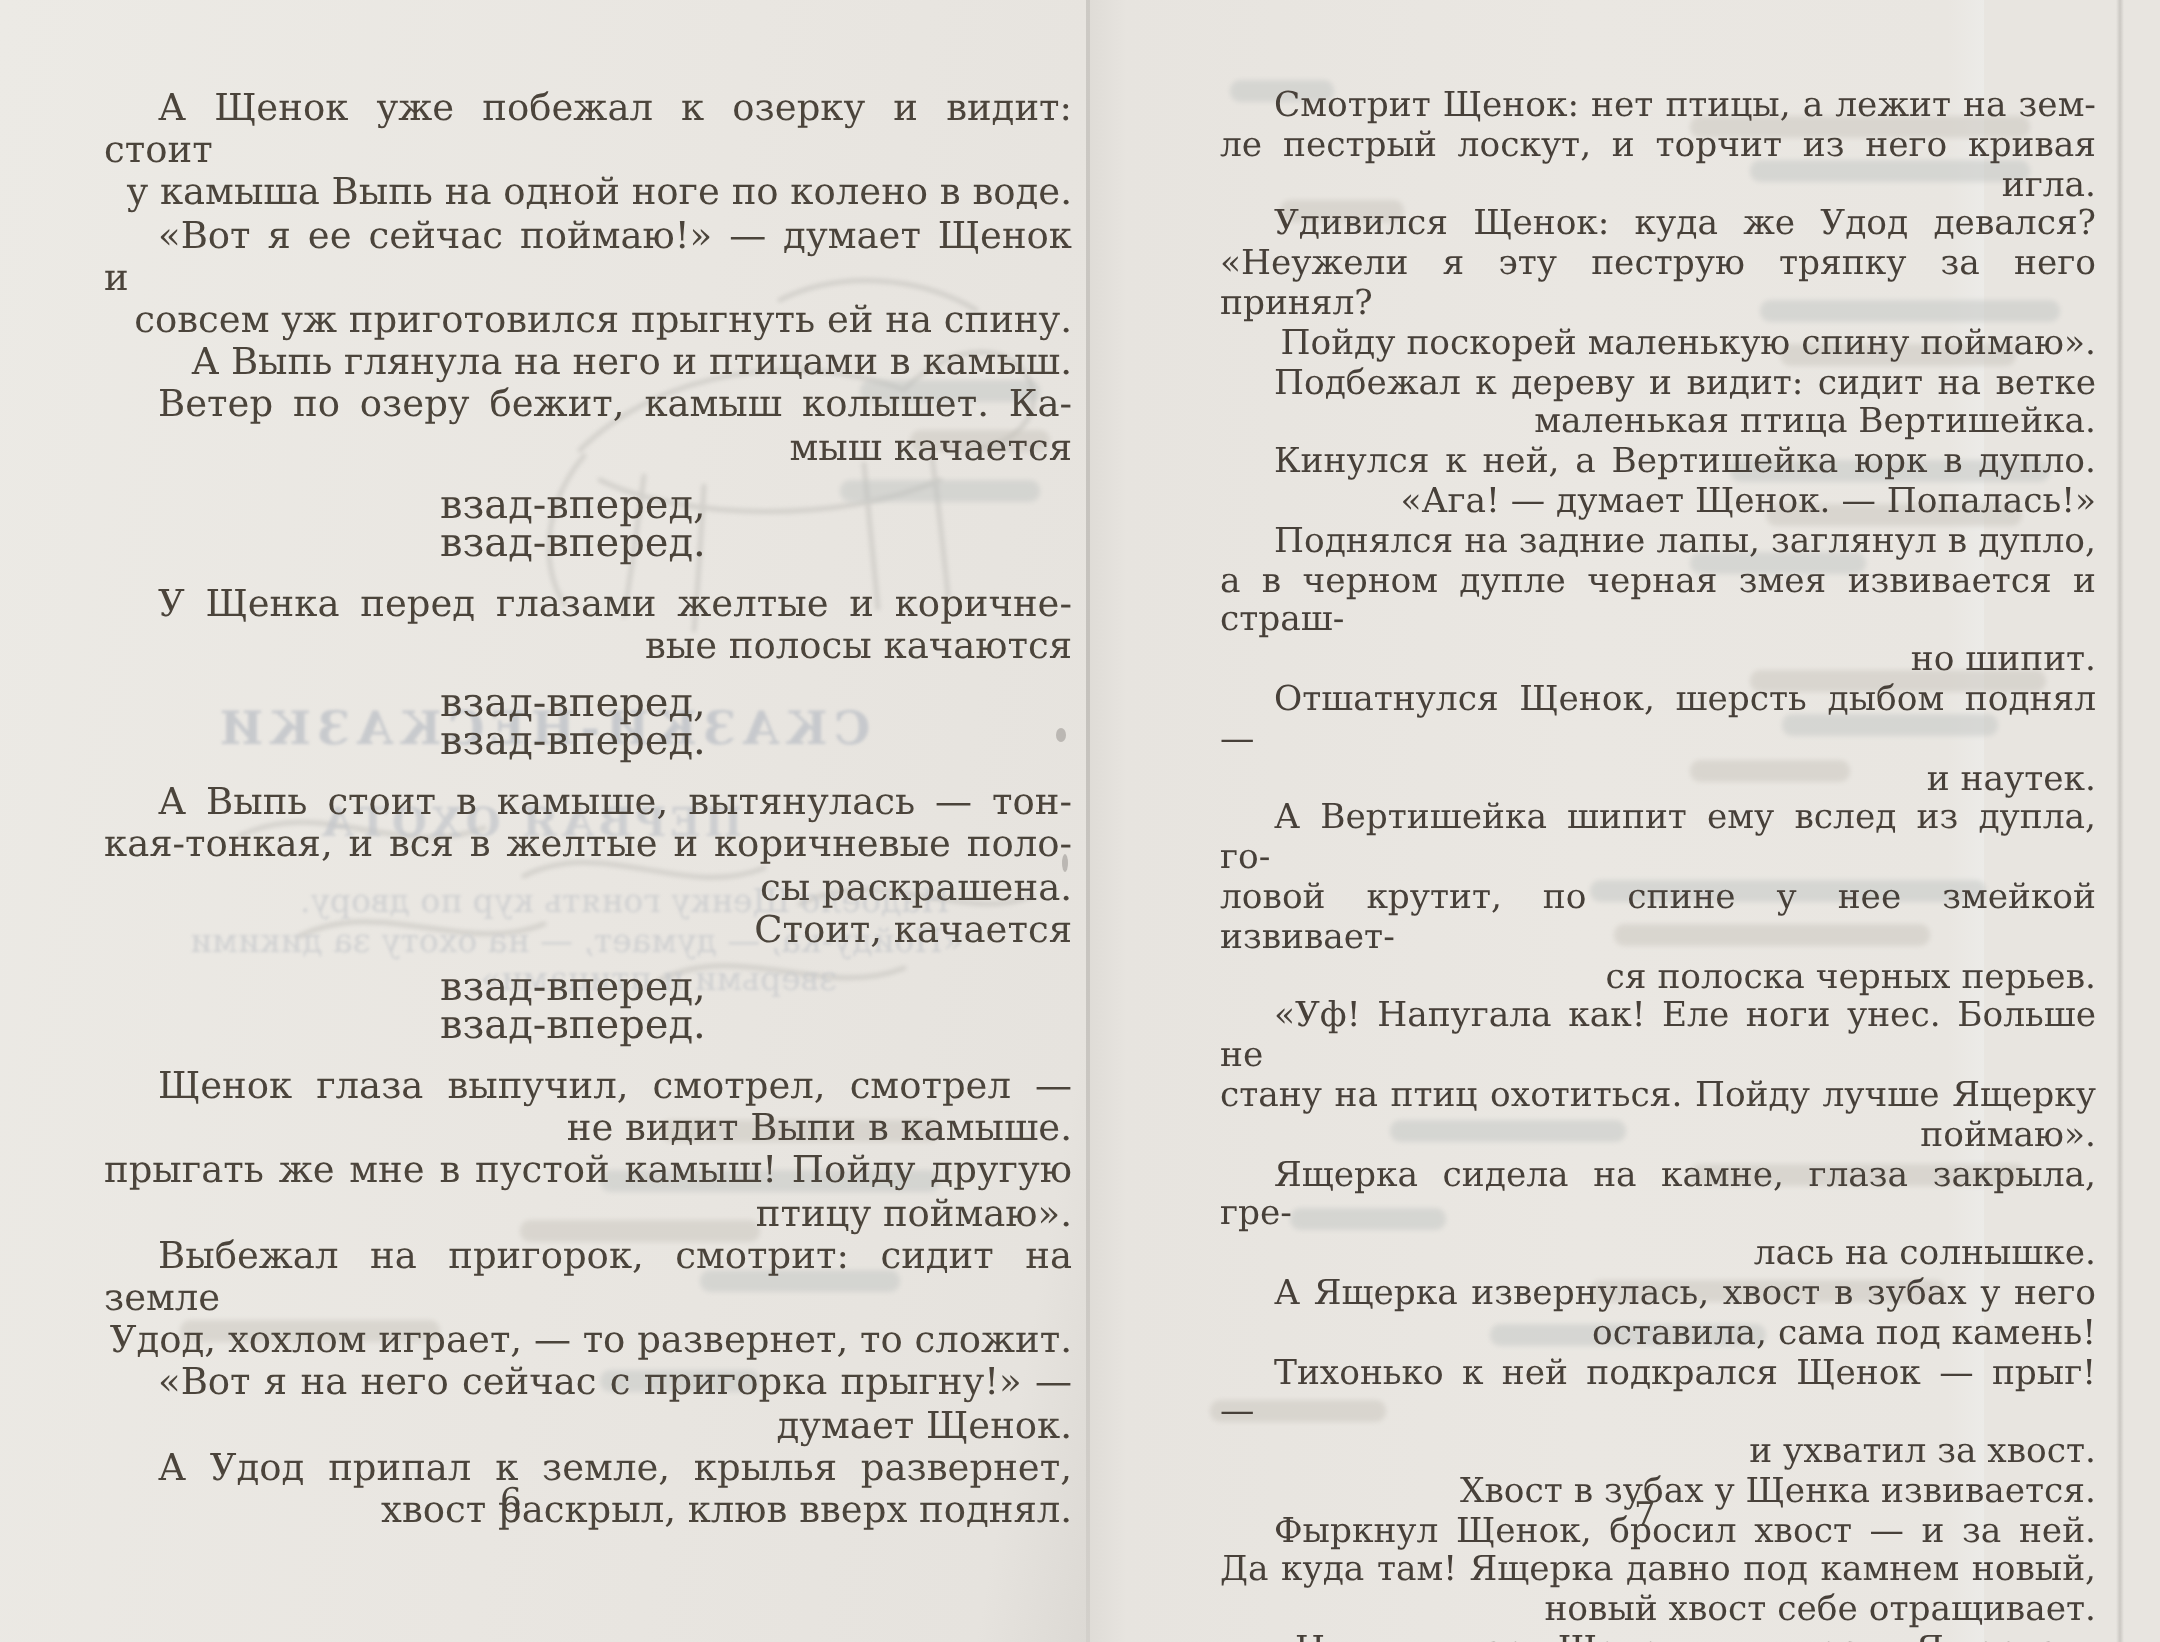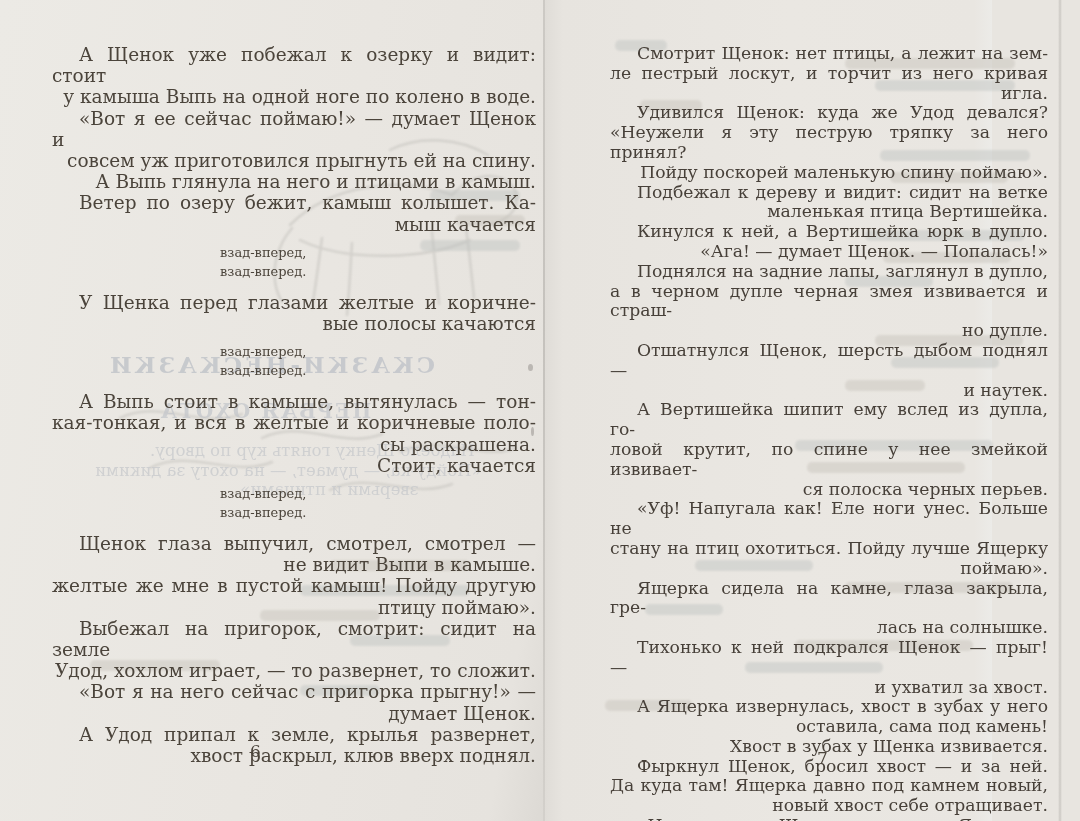--- a/index.html
+++ b/index.html
@@ -46,21 +46,21 @@
     font-size:17.2px;line-height:19.8px;
     color:#474039;
   }
   .para{margin:0;}
   .line{white-space:normal;}
   .line.jl{text-align:justify;text-align-last:justify;-moz-text-align-last:justify;text-justify:inter-word;}
   .line.last{text-align:right;}
   .line.indent{text-indent:27px;}
   .verse{
     margin:8px 0 11px 168px;
-    font-size:13px;line-height:19px;
+    font-size:20px;line-height:19px;
     text-align:left;
   }
   .page-number{
     position:absolute;color:#4b443b;font-size:17px;
   }
   .page-left .page-number{left:250px;top:741px;}
   .page-right .page-number{left:272px;top:748px;}
 
   
   .ghost-layer{position:absolute;inset:0;pointer-events:none;}
@@ -162,21 +162,21 @@
         </div>
         <div class="verse">
           <div class="line">взад-вперед,</div>
           <div class="line">взад-вперед.</div>
         </div>
         <div class="para">
           <div class="line jl indent">Щенок глаза выпучил, смотрел, смотрел —</div>
           <div class="line last">не видит Выпи в камыше.</div>
         </div>
         <div class="para">
-          <div class="line jl">желтые же мне в пустой камыш! Пойду другую</div>
+          <div class="line jl">прыгать же мне в пустой камыш! Пойду другую</div>
           <div class="line last">птицу поймаю».</div>
         </div>
         <div class="para">
           <div class="line jl indent">Выбежал на пригорок, смотрит: сидит на земле</div>
           <div class="line last">Удод, хохлом играет, — то развернет, то сложит.</div>
         </div>
         <div class="para">
           <div class="line jl indent">«Вот я на него сейчас с пригорка прыгну!» —</div>
           <div class="line last">думает Щенок.</div>
         </div>
@@ -233,47 +233,47 @@
         </div>
         <div class="para">
           <div class="line jl indent">Кинулся к ней, а Вертишейка юрк в дупло.</div>
         </div>
         <div class="para">
           <div class="line last indent">«Ага! — думает Щенок. — Попалась!»</div>
         </div>
         <div class="para">
           <div class="line jl indent">Поднялся на задние лапы, заглянул в дупло,</div>
           <div class="line jl">а в черном дупле черная змея извивается и страш-</div>
-          <div class="line last">но дупле.</div>
+          <div class="line last">но шипит.</div>
         </div>
         <div class="para">
           <div class="line jl indent">Отшатнулся Щенок, шерсть дыбом поднял —</div>
           <div class="line last">и наутек.</div>
         </div>
         <div class="para">
           <div class="line jl indent">А Вертишейка шипит ему вслед из дупла, го-</div>
           <div class="line jl">ловой крутит, по спине у нее змейкой извивает-</div>
           <div class="line last">ся полоска черных перьев.</div>
         </div>
         <div class="para">
           <div class="line jl indent">«Уф! Напугала как! Еле ноги унес. Больше не</div>
           <div class="line jl">стану на птиц охотиться. Пойду лучше Ящерку</div>
           <div class="line last">поймаю».</div>
         </div>
         <div class="para">
           <div class="line jl indent">Ящерка сидела на камне, глаза закрыла, гре-</div>
           <div class="line last">лась на солнышке.</div>
         </div>
         <div class="para">
+          <div class="line jl indent">А Ящерка извернулась, хвост в зубах у него</div>
+          <div class="line last">оставила, сама под камень!</div>
+        </div>
+        <div class="para">
           <div class="line jl indent">Тихонько к ней подкрался Щенок — прыг! —</div>
           <div class="line last">и ухватил за хвост.</div>
-        </div>
-        <div class="para">
-          <div class="line jl indent">А Ящерка извернулась, хвост в зубах у него</div>
-          <div class="line last">оставила, сама под камень!</div>
         </div>
         <div class="para">
           <div class="line last indent">Хвост в зубах у Щенка извивается.</div>
         </div>
         <div class="para">
           <div class="line jl indent">Фыркнул Щенок, бросил хвост — и за ней.</div>
           <div class="line jl">Да куда там! Ящерка давно под камнем новый,</div>
           <div class="line last">новый хвост себе отращивает.</div>
         </div>
         <div class="para">

